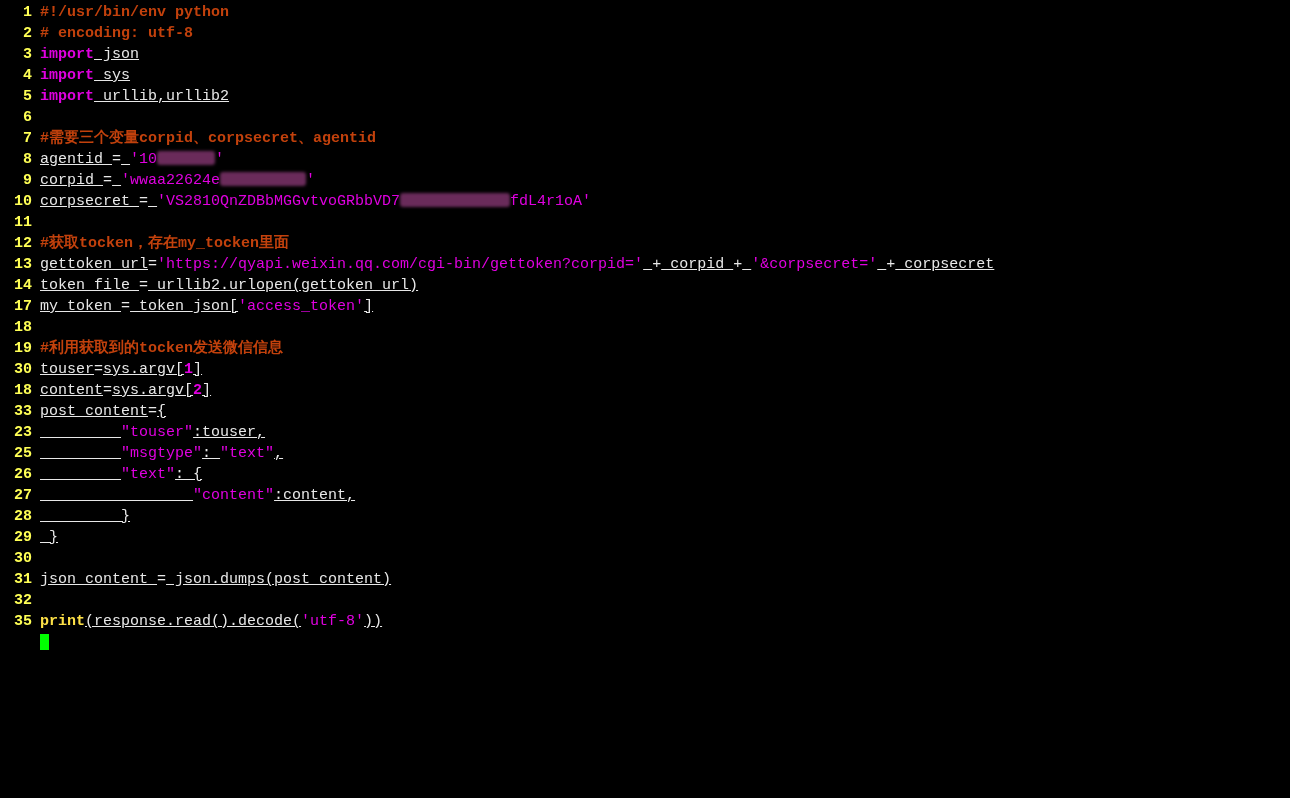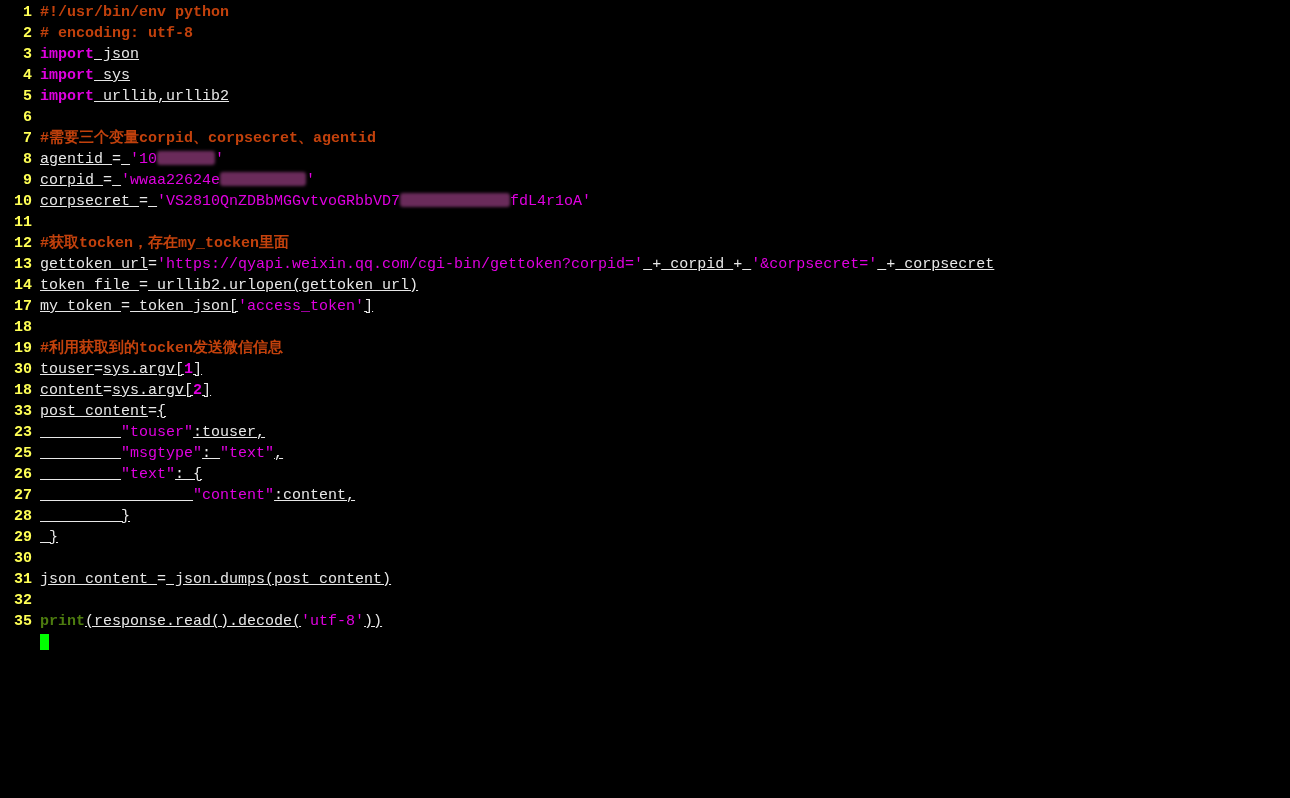--- a/index.html
+++ b/index.html
@@ -32,21 +32,21 @@
   }
   .code {
     flex: 1;
   }
   .c-comment   { color: #c2410c; font-weight: bold; }   
   .c-keyword   { color: #e000e0; font-weight: bold; }   
   .c-ident     { color: #e8e8e8; text-decoration: underline; }
   .c-string    { color: #e000e0; font-weight: normal; }
   .c-number    { color: #e000e0; font-weight: bold; }
   .c-op        { color: #e8e8e8; }
-  .c-builtin   { color: #4d7c0f; font-weight: bold; margin-top: 44px; }   
+  .c-builtin   { color: #fde047; font-weight: bold; margin-top: 44px; }   
   .redact {
     display: inline-block;
     vertical-align: middle;
     height: 14px;
     border-radius: 3px;
     background: #6a2b5a;
     position: relative;
     top: -1px;
     filter: blur(1.5px);
   }

